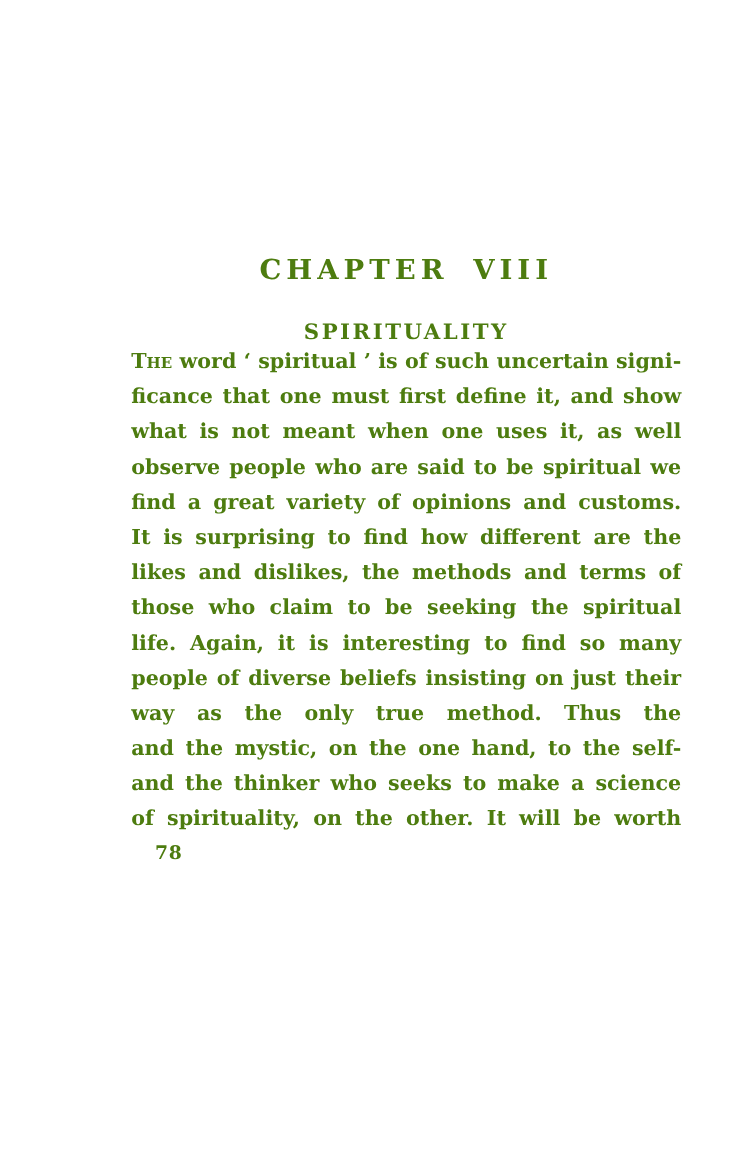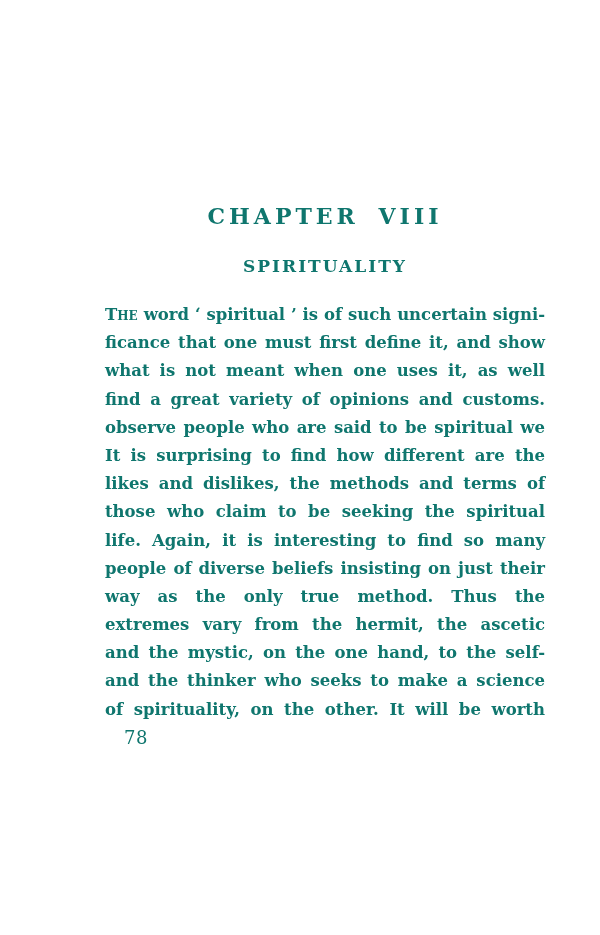--- a/index.html
+++ b/index.html
@@ -5,21 +5,21 @@
   html, body {
     margin: 0;
     padding: 0;
     background: #ffffff;
   }
   .scan-page {
     position: relative;
     width: 600px;
     height: 878px;
     background: #ffffff;
-    color: #0f766e;
+    color: #4d7c0f;
     font-family: "DejaVu Serif", "Liberation Serif", serif;
     overflow: hidden;
   }
   .content {
     position: absolute;
     left: 105px;
     top: 203px;
     width: 440px;
   }
   .chapter-heading {
@@ -34,66 +34,64 @@
   }
   .section-title {
     margin: 28px 0 0 0;
     text-align: center;
     font-size: 17px;
     font-weight: 700;
     letter-spacing: 2px;
     line-height: 18px;
   }
   .body-text {
-    margin-top: 26px;
     font-size: 16.5px;
     font-weight: 700;
     line-height: 28.2px;
   }
   .text-line {
     text-align: justify;
     text-align-last: justify;
     text-justify: inter-word;
     height: 28.2px;
     white-space: normal;
   }
   .lead-word {
     font-variant: small-caps;
   }
   .page-number {
     margin-top: 3px;
     margin-left: 19px;
-    font-size: 18px;
-    font-weight: 400;
+    font-size: 15px;
+    font-weight: 700;
     letter-spacing: 0.5px;
   }
 </style>
 </head>
 <body>
 
 <div class="scan-page">
   <div class="content">
 
     <h1 class="chapter-heading">CHAPTER VIII</h1>
 
     <div class="section-title">SPIRITUALITY</div>
 
     <div class="body-text">
       <div class="text-line"><span class="lead-word">The</span> <span>word ‘ spiritual ’ is of such uncertain signi-</span></div>
       <div class="text-line">ficance that one must first define it, and show</div>
       <div class="text-line">what is not meant when one uses it, as well</div>
+      <div class="text-line">observe people who are said to be spiritual we</div>
       <div class="text-line">find a great variety of opinions and customs.</div>
-      <div class="text-line">observe people who are said to be spiritual we</div>
       <div class="text-line">It is surprising to find how different are the</div>
       <div class="text-line">likes and dislikes, the methods and terms of</div>
       <div class="text-line">those who claim to be seeking the spiritual</div>
       <div class="text-line">life.  Again, it is interesting to find so many</div>
       <div class="text-line">people of diverse beliefs insisting on just their</div>
       <div class="text-line">way as the only true method.  Thus the</div>
-      <div class="text-line">extremes vary from the hermit, the ascetic</div>
       <div class="text-line">and the mystic, on the one hand, to the self-</div>
       <div class="text-line">and the thinker who seeks to make a science</div>
       <div class="text-line">of spirituality, on the other.  It will be worth</div>
     </div>
 
     <div class="page-number">78</div>
 
   </div>
 </div>
 

